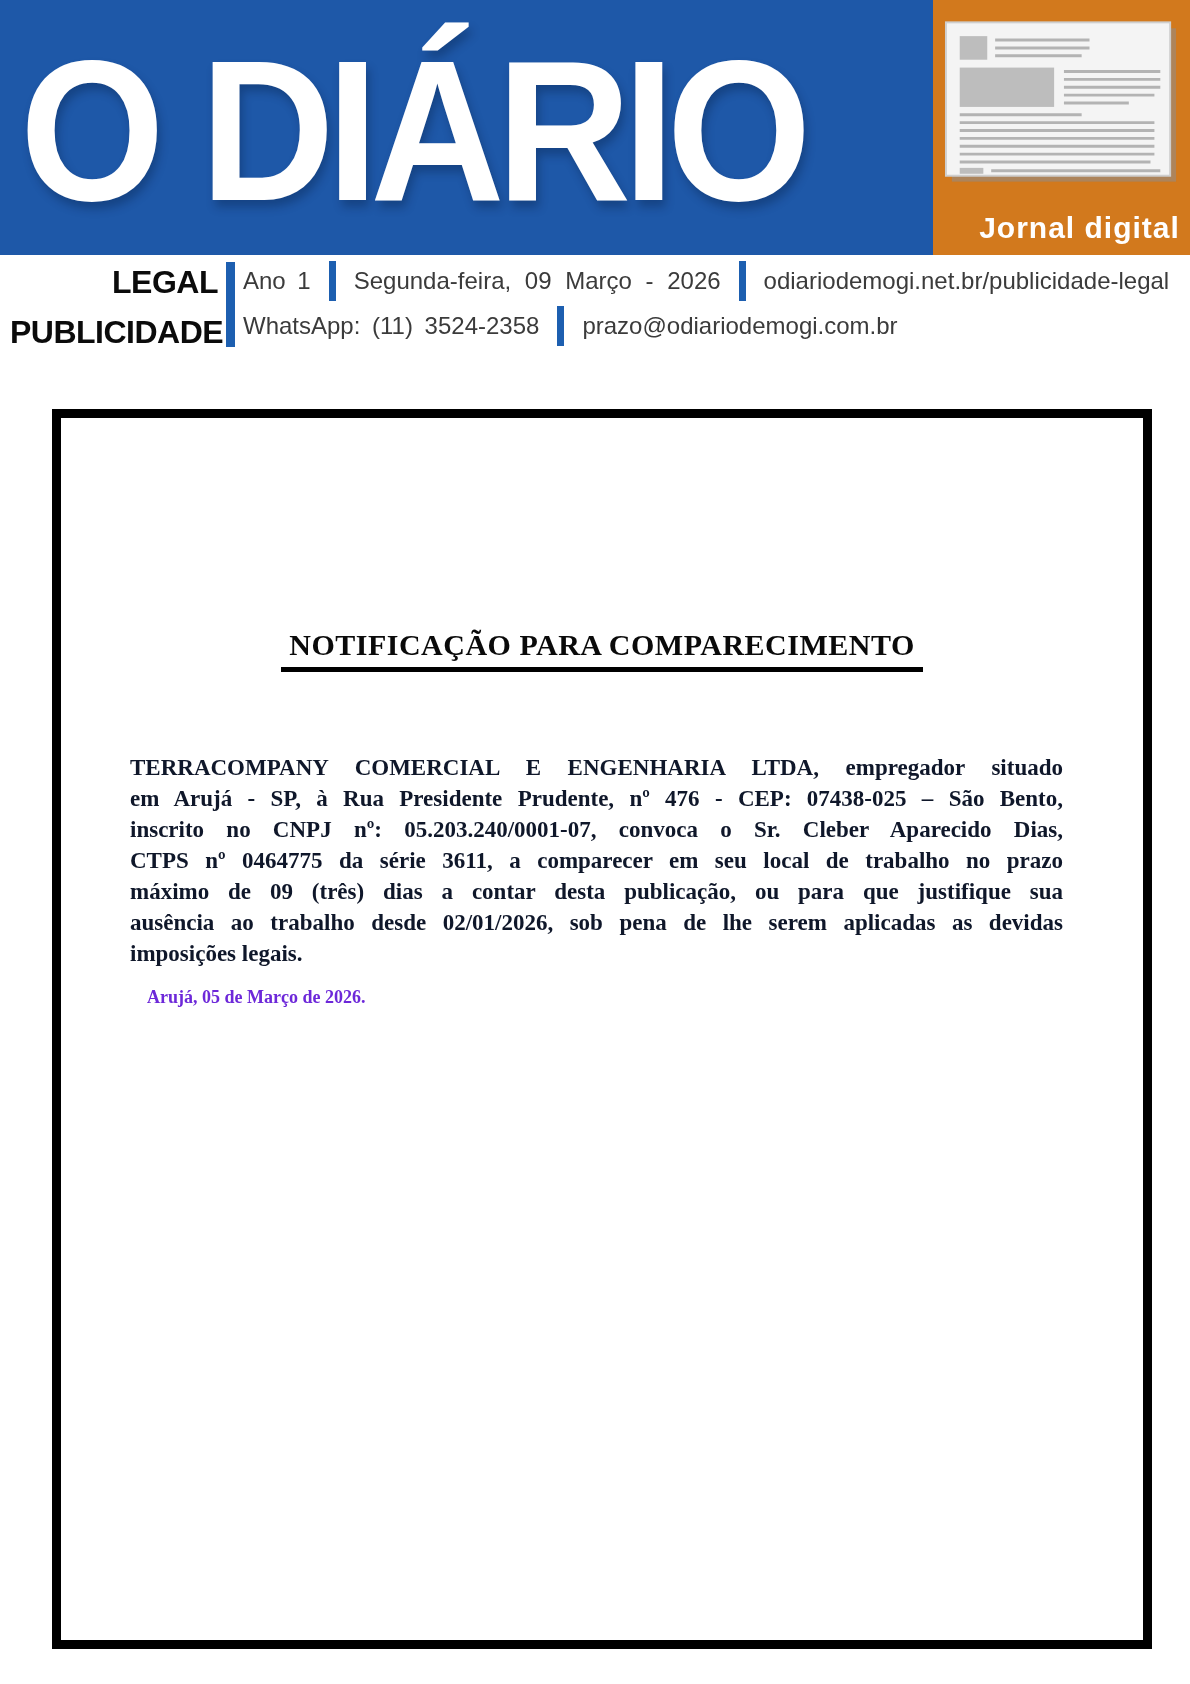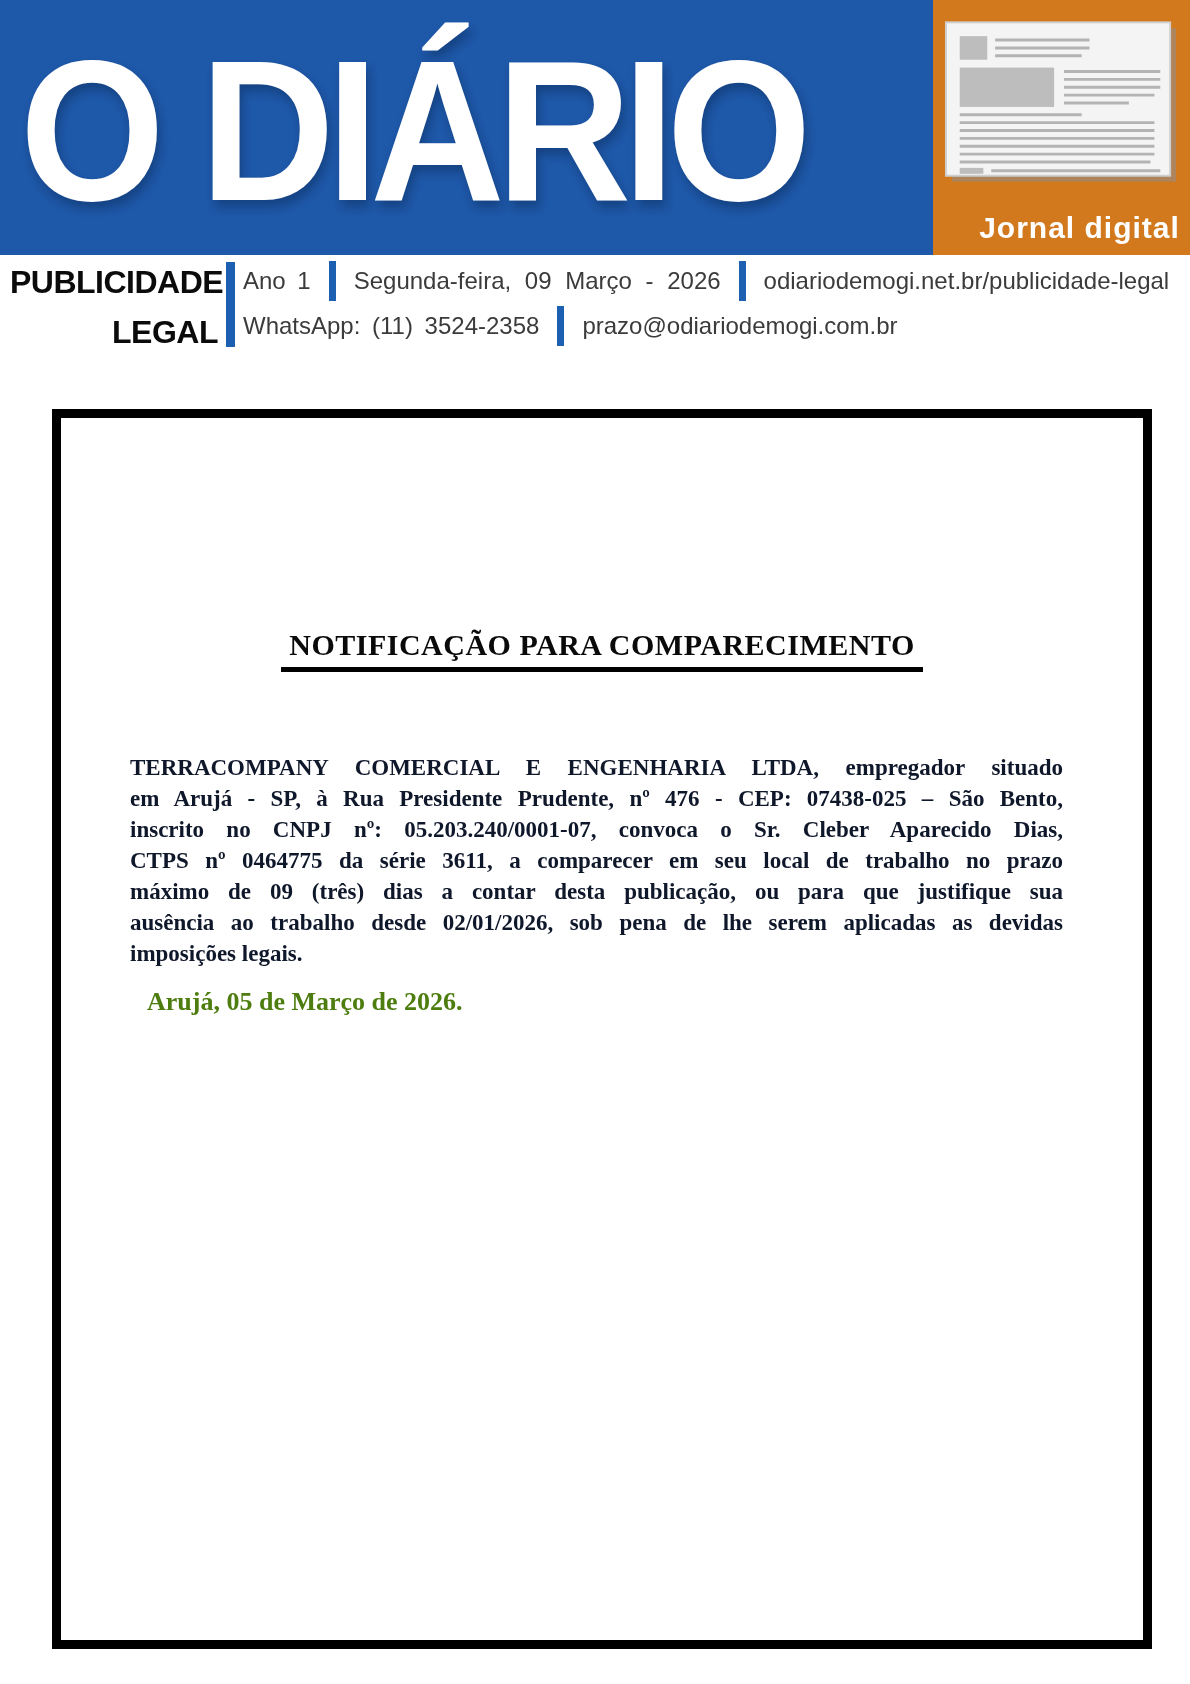--- a/index.html
+++ b/index.html
@@ -64,21 +64,21 @@
   .notice-body {
     margin:80px 80px 0 69px;
     font-family:"Liberation Serif", serif; font-weight:bold;
     font-size:23px; line-height:31px; color:#0f172a;
   }
   .jline { margin:0; text-align:justify; text-align-last:justify; }
   .jline.last { text-align:right; text-align-last:left; }
   .notice-date {
     margin:18px 0 0 86px;
     font-family:"Liberation Serif", serif; font-weight:bold;
-    font-size:26px; color:#4d7c0f;
+    font-size:18px; color:#6d28d9;
   }
 </style>
 </head>
 <body>
 
 <div class="page">
 
   <header>
     <div class="banner">
       <span class="banner-title">O DIÁRIO</span>
@@ -110,22 +110,22 @@
         </g>
         <rect x="16" y="150" width="24" height="6" fill="#bdbdbd"></rect>
         <line x1="48" y1="153" x2="220" y2="153" stroke="#b3b3b3" stroke-width="3"></line>
       </svg>
       <span class="digital-label">Jornal digital</span>
     </div>
   </header>
 
   <div>
     <div class="section-name">
+      <span>LEGAL</span>
       <span>PUBLICIDADE</span>
-      <span>LEGAL</span>
     </div>
     <div class="vbar main-bar"></div>
 
     <div class="info-row row1">
       <span class="ws4">Ano 1</span>
       <span class="vbar small"></span>
       <span class="ws6">Segunda-feira, 09 Março - 2026</span>
       <span class="vbar small"></span>
       <span>odiariodemogi.net.br/publicidade-legal</span>
     </div>

